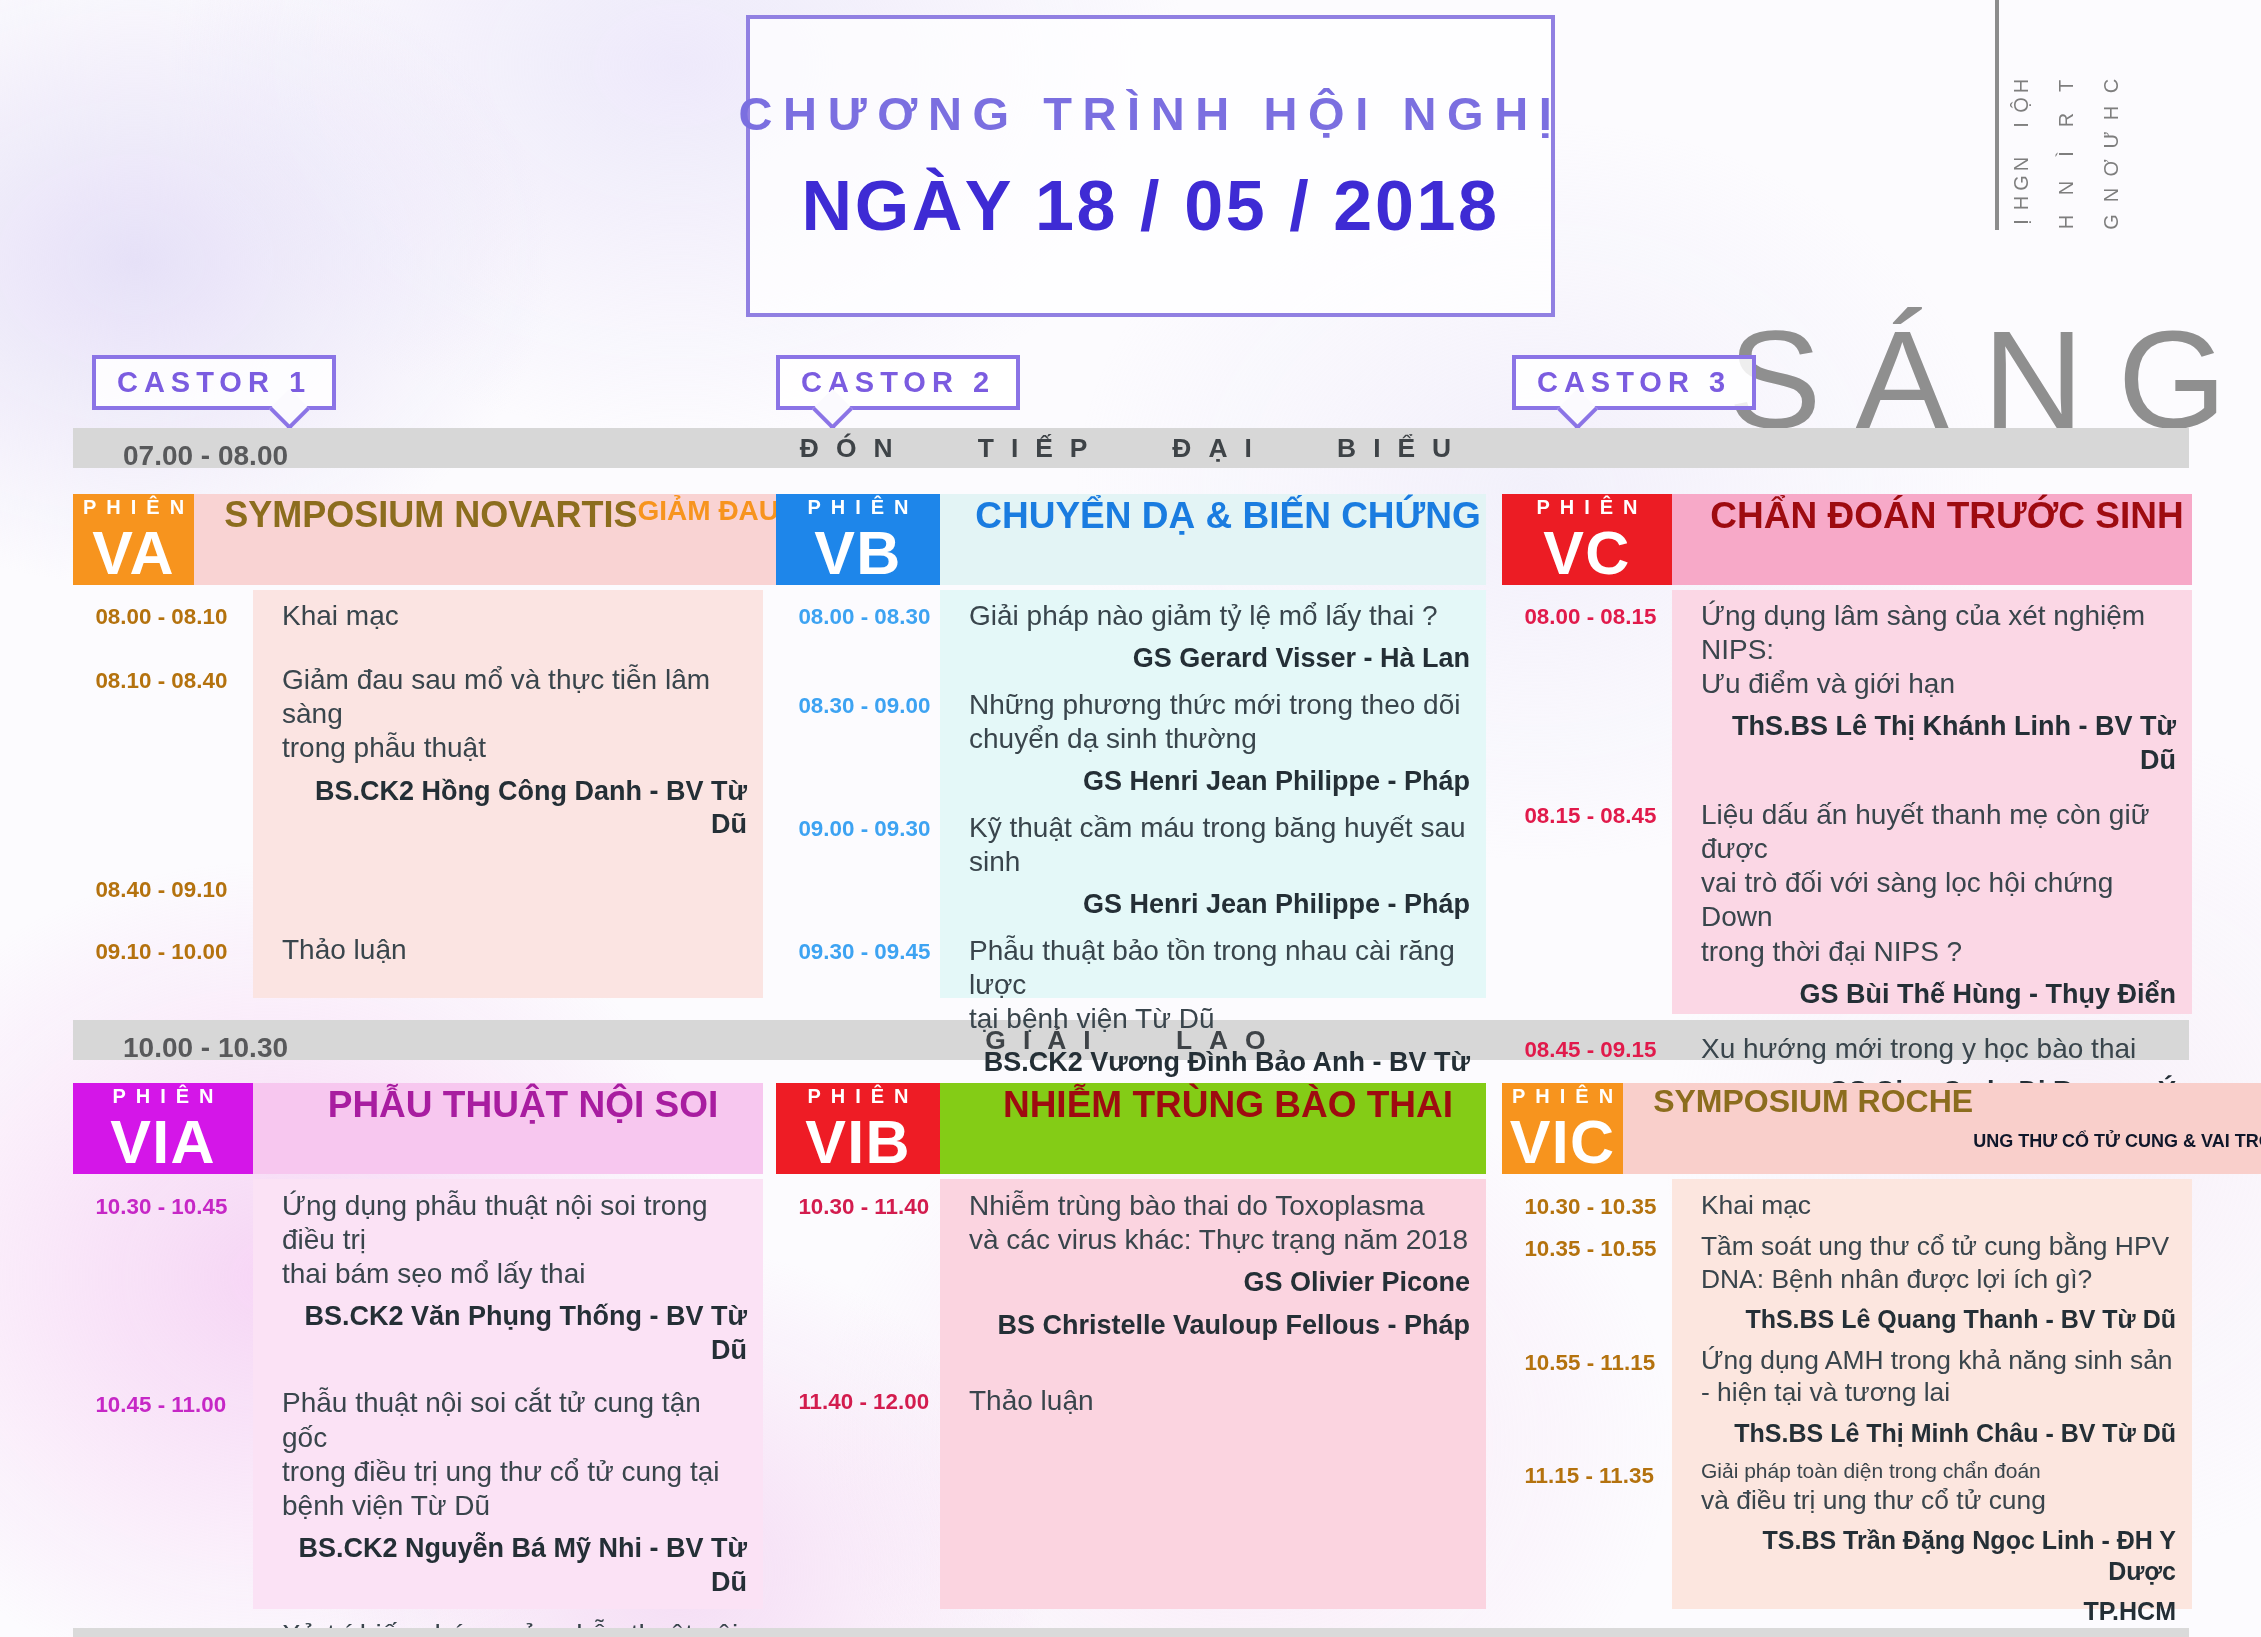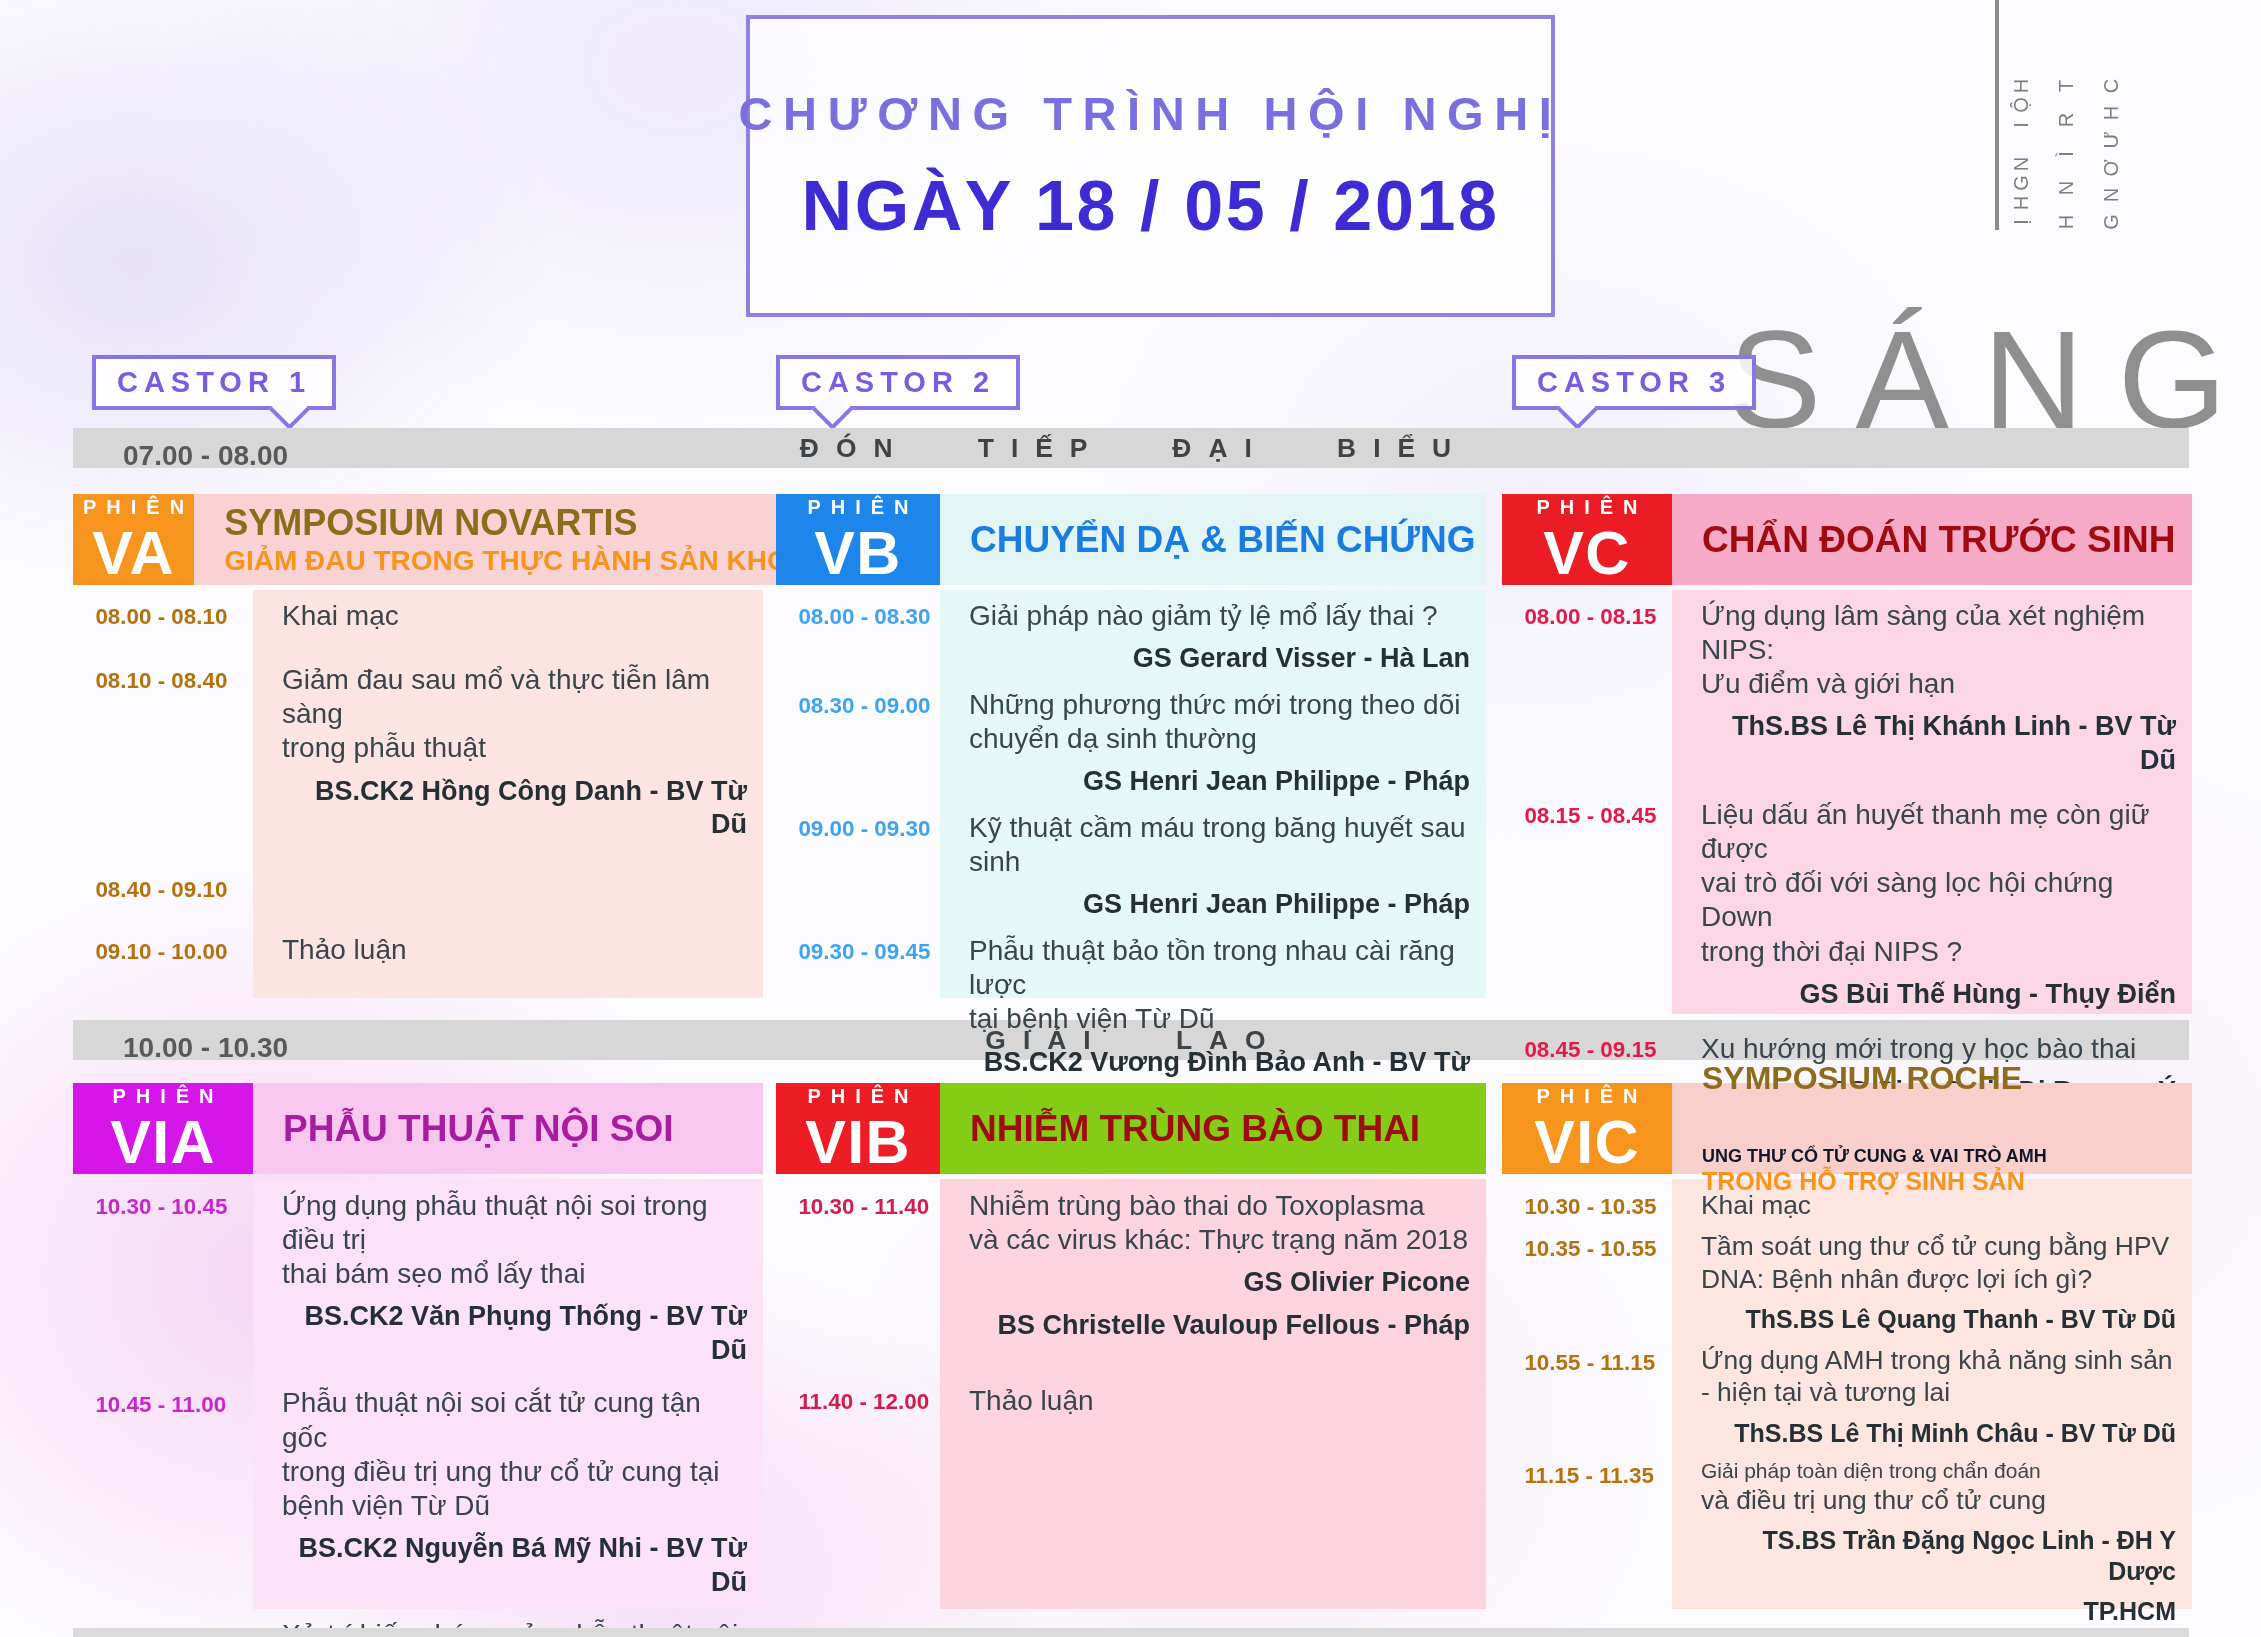--- a/index.html
+++ b/index.html
@@ -59,21 +59,21 @@
              transform:translateX(-50%);font-size:26.4px;font-weight:bold;color:#3E4347;
              letter-spacing:17px;word-spacing:44px;white-space:nowrap;}
   .bottom-strip{position:absolute;left:73px;top:1628px;width:2116px;height:9.2px;background:#DADADA;}
 
   
   .session{position:absolute;}
   .hdr{position:absolute;left:0;top:0;right:0;display:flex;}
   .hdrA{display:flex;flex-direction:column;align-items:center;justify-content:center;color:#fff;}
   .phien{font-size:20px;font-weight:bold;letter-spacing:10px;text-indent:10px;}
   .code{font-size:61px;font-weight:bold;line-height:1.0;margin-top:4px;letter-spacing:1.3px;}
-  .hdrB{flex:1;display:flex;flex-direction:column;justify-content:center;padding-left:30px;box-sizing:border-box;}
+  .hdrB{flex:1;display:flex;flex-direction:row;justify-content:center;padding-left:30px;box-sizing:border-box;}
   .hdrB .t{font-weight:bold;line-height:1.18;white-space:nowrap;}
   .cbg{position:absolute;}
   .rows{position:absolute;display:flex;flex-direction:column;}
   .row{display:flex;align-items:flex-start;}
   .time{font-size:22.4px;font-weight:bold;padding-left:22.4px;padding-top:5.3px;box-sizing:border-box;white-space:nowrap;}
   .rbody{flex:1;padding-left:29px;padding-right:16px;}
   .talk-line{font-size:28px;color:#39454C;line-height:1.22;}
   .spk{font-size:27px;font-weight:bold;color:#242F36;text-align:right;line-height:1.25;margin-top:9px;}
 </style>
 </head>

